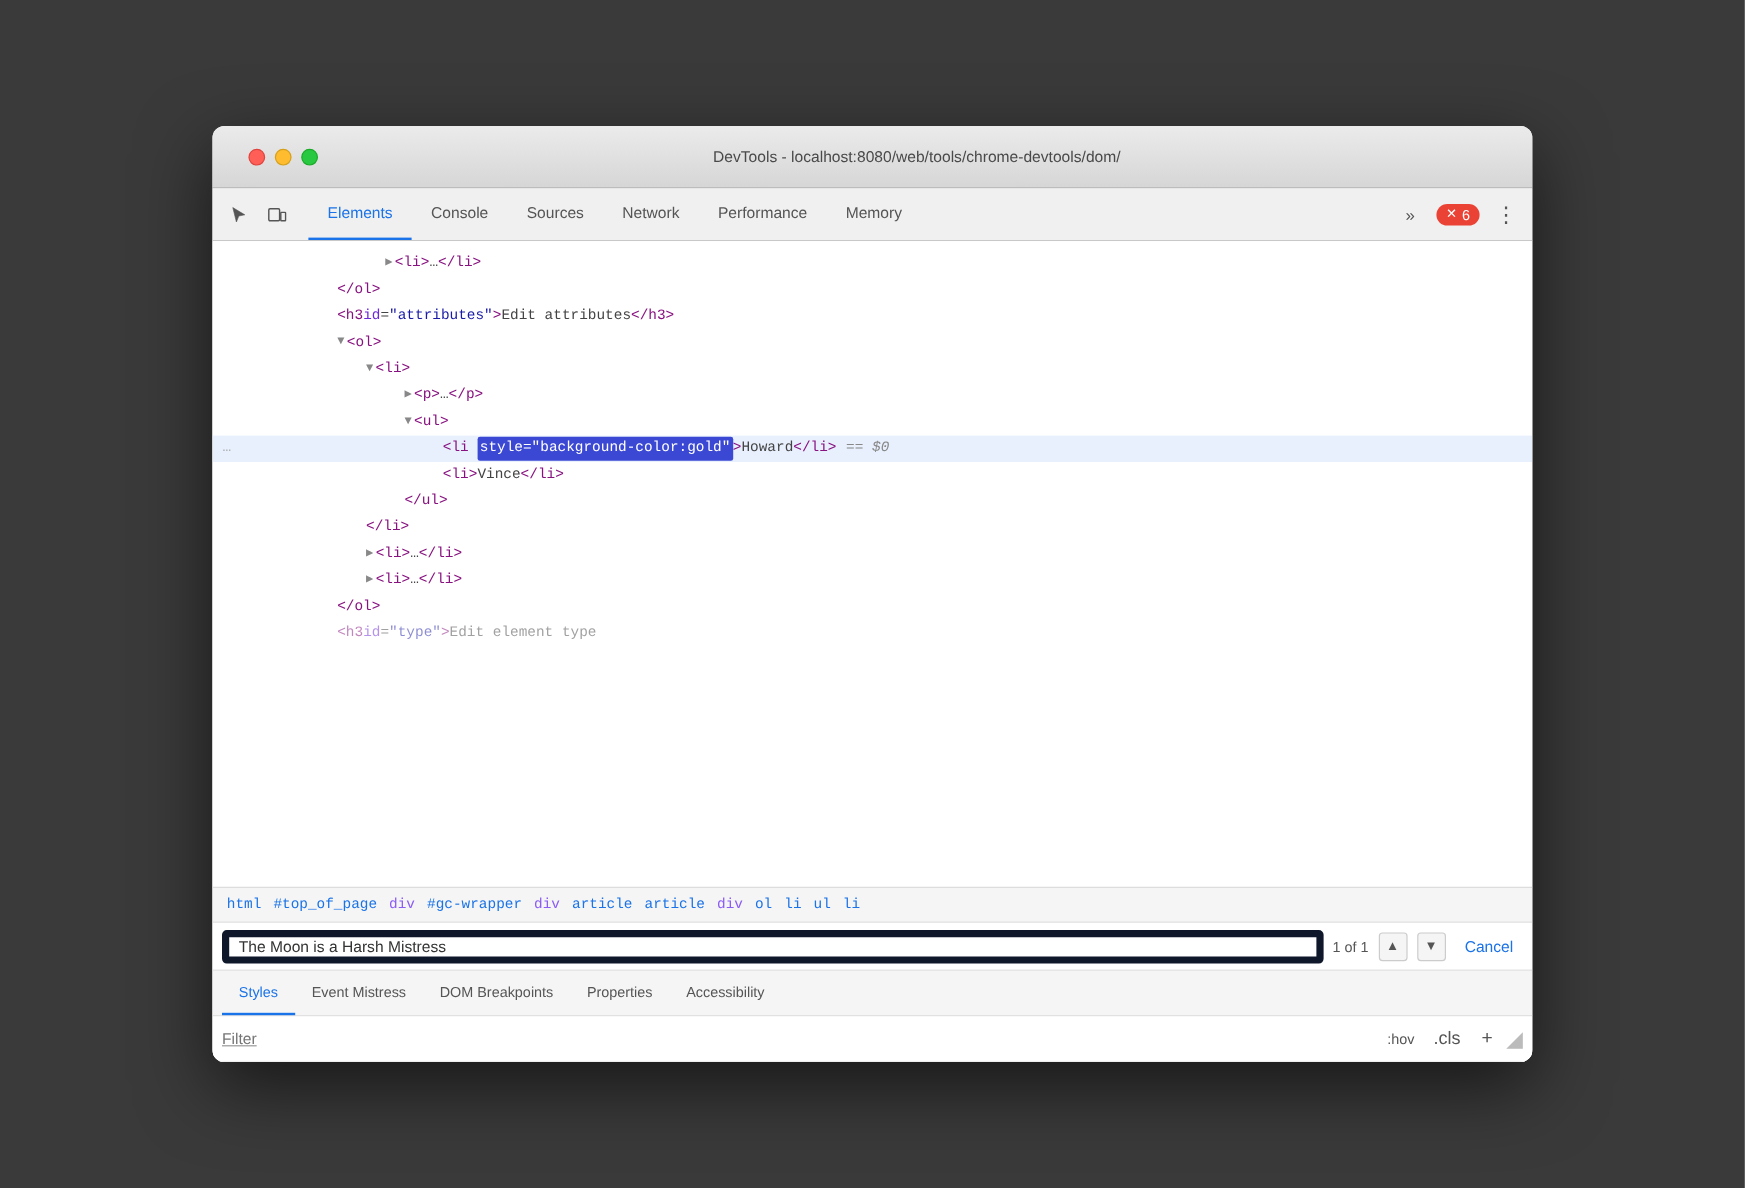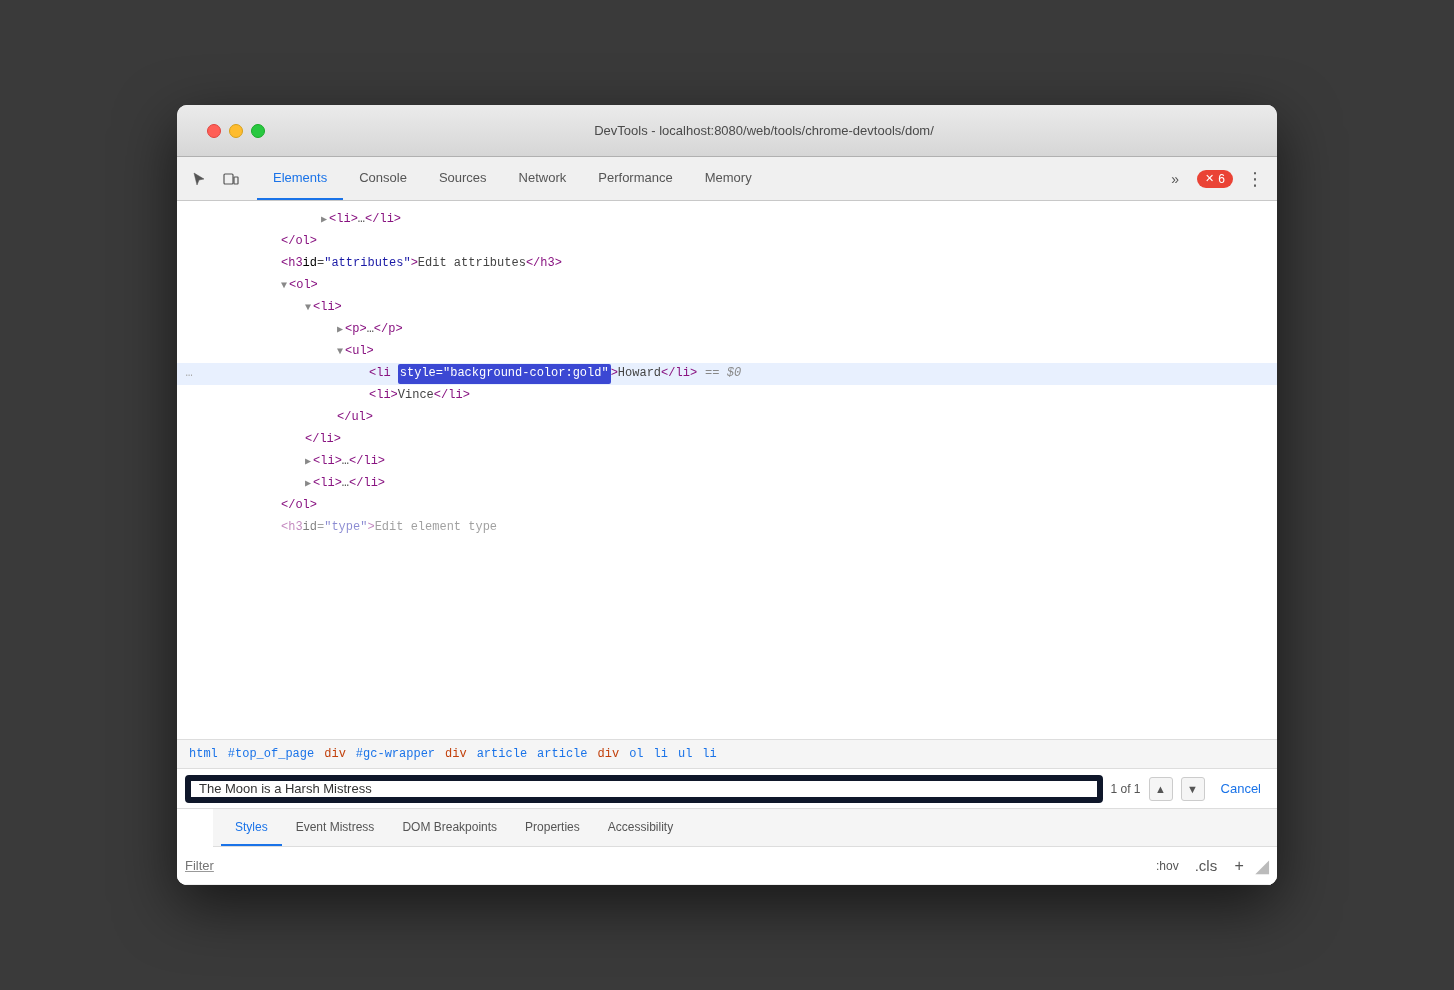--- a/index.html
+++ b/index.html
@@ -163,21 +163,21 @@
     }
     .dom-line .dots {
       color: #aaa;
       font-size: 12px;
       width: 24px;
       flex-shrink: 0;
       text-align: center;
     }
     .dom-indent { display: inline-block; }
     .tag-name { color: #881280; }
-    .attr-name { color: #000000; }
+    .attr-name { color: #6d28d9; }
     .attr-value { color: #1a1aa6; }
     .attr-highlight {
       background: #3b48d3;
       color: white;
       border-radius: 2px;
       padding: 0 2px;
     }
     .text-content { color: #444; }
     .punctuation { color: #444; }
     .triangle {
@@ -199,21 +199,21 @@
       flex-shrink: 0;
     }
     .breadcrumb-item {
       font-size: 12px;
       color: #1a73e8;
       cursor: pointer;
       padding: 2px 4px;
       border-radius: 3px;
       font-family: 'Courier New', monospace;
     }
-    .breadcrumb-item.plain { color: #c2410c; }
+    .breadcrumb-item.plain { color: #8b5cf6; }
     
     .search-bar {
       height: 40px;
       background: white;
       border-bottom: 1px solid #ddd;
       display: flex;
       align-items: center;
       padding: 0 8px;
       gap: 8px;
       flex-shrink: 0;
@@ -256,21 +256,20 @@
     }
     
     .bottom-tabs {
       height: 38px;
       background: #f5f5f5;
       border-bottom: 1px solid #ddd;
       display: flex;
       align-items: stretch;
       padding: 0 8px;
       flex-shrink: 0;
-      margin-left: 36px;
     }
     .bottom-tab {
       display: flex;
       align-items: center;
       padding: 0 14px;
       font-size: 12px;
       color: #555;
       cursor: pointer;
       border-bottom: 2px solid transparent;
     }

